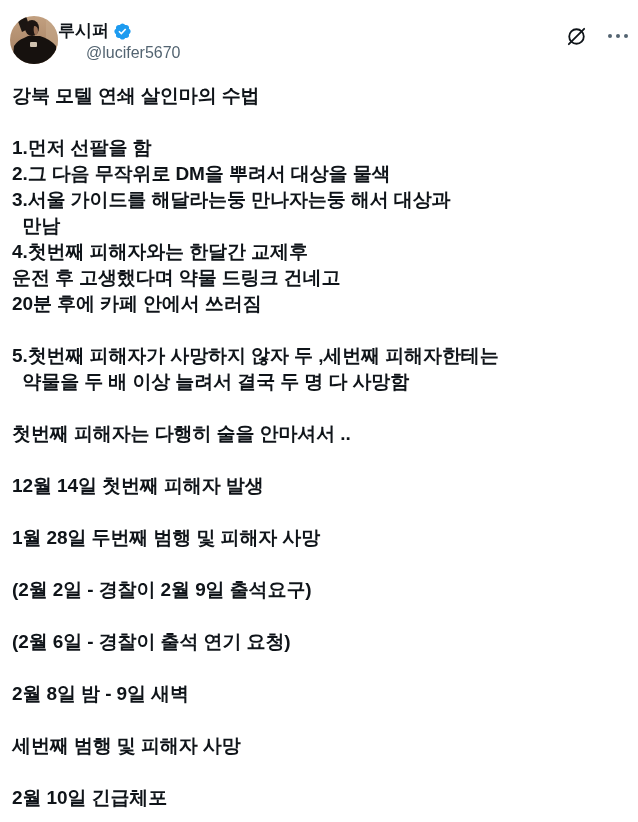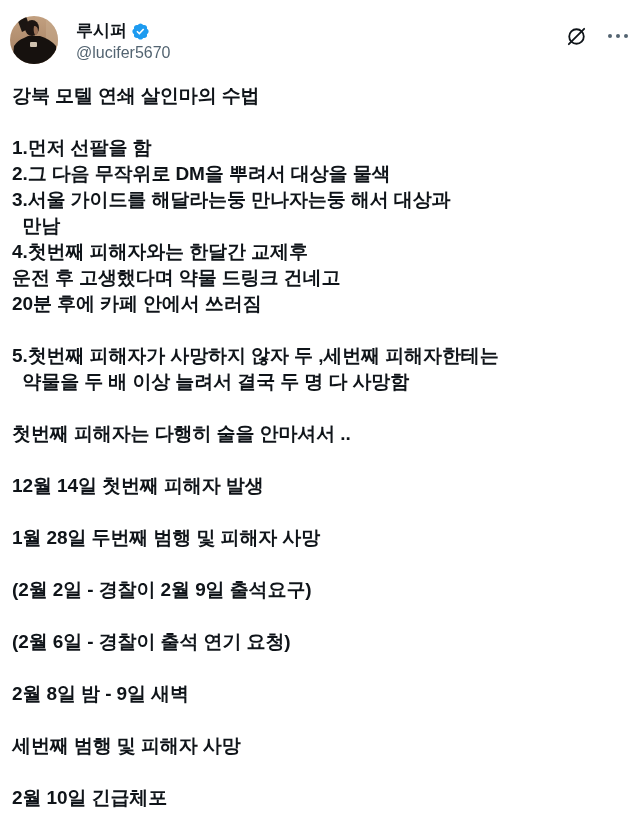--- a/index.html
+++ b/index.html
@@ -26,21 +26,20 @@
     cursor: pointer;
     display: block;
   }
   .avatar svg { display: block; width: 48px; height: 48px; }
   .user-info {
     position: absolute;
     left: 58px;
     top: 21px;
     display: flex;
     flex-direction: column;
-    padding-left: 18px;
   }
   .name-row {
     display: flex;
     align-items: center;
     gap: 4px;
     cursor: pointer;
   }
   .display-name {
     font-size: 17px;
     font-weight: 700;
@@ -50,20 +49,21 @@
   .verified-badge {
     width: 19px;
     height: 19px;
     display: inline-block;
   }
   .handle {
     font-size: 16px;
     color: #536471;
     line-height: 20px;
     margin-top: 2px;
+    margin-left: 28px;
   }
   .header-actions {
     position: absolute;
     right: 6px;
     top: 23px;
     display: flex;
     align-items: center;
     gap: 14px;
   }
   .icon-btn {

